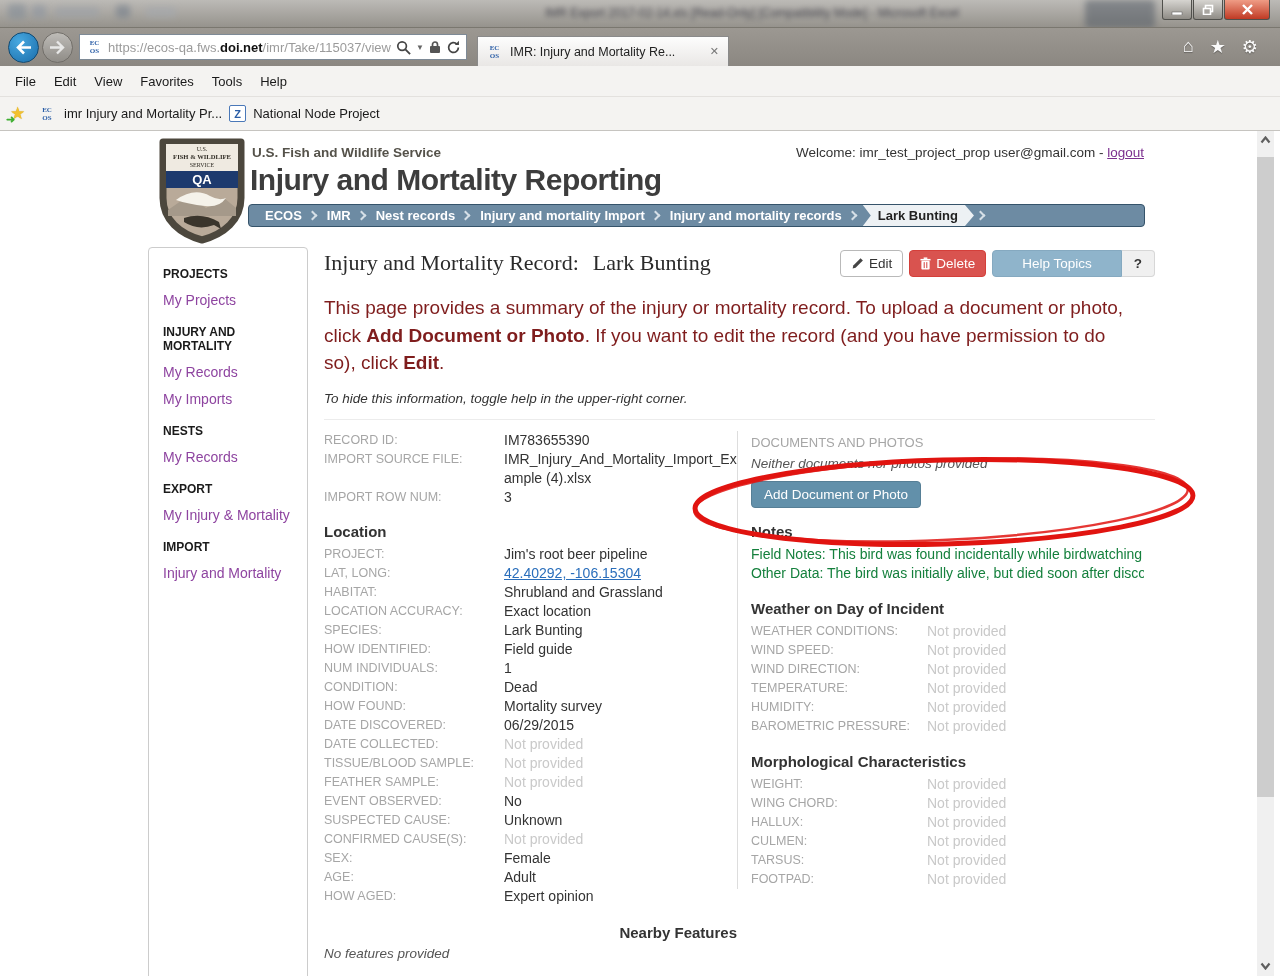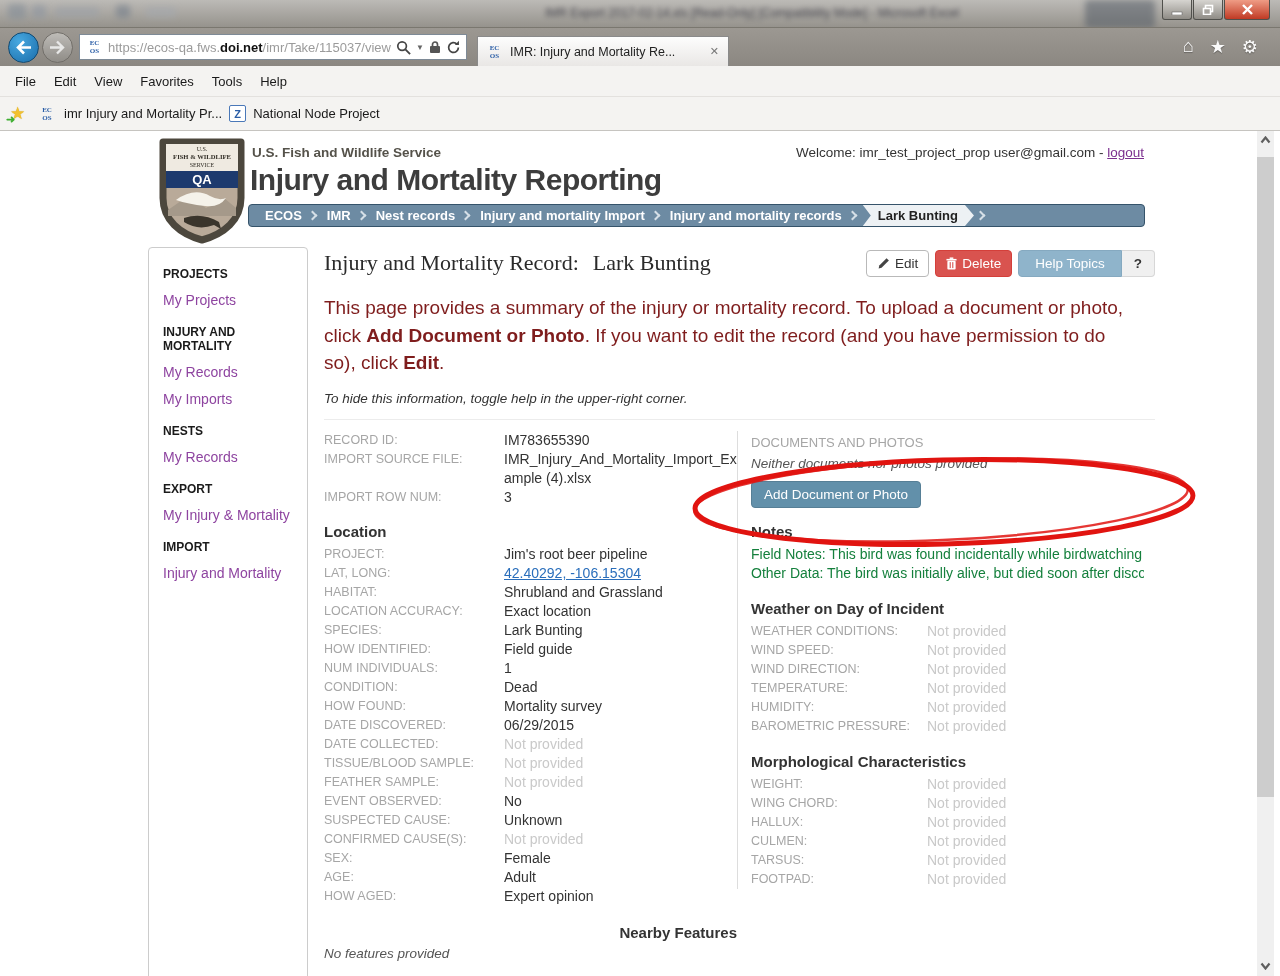--- a/index.html
+++ b/index.html
@@ -70,21 +70,21 @@
 
   
   .main { flex:1; margin-left:16px; }
   .titlerow { display:flex; align-items:flex-start; margin-top:3px; }
   .rec-title { font-family:"Liberation Serif", serif; font-size:22px; color:#2b2b2b; }
   .rec-title .sp { margin-left:14px; }
   .btns { margin-left:auto; display:flex; align-items:center; }
   .btn { font-size:13.5px; border-radius:4px; padding:5px 10px; display:inline-flex; align-items:center; gap:5px; cursor:pointer; }
   .btn-edit { background:#fff; border:1px solid #b9b9b9; color:#333; }
   .btn-delete { background:#d9534f; border:1px solid #d43f3a; color:#fff; margin-left:6px; }
-  .btn-help { background:#8fb4cb; border:1px solid #85a9c0; color:#fff; border-radius:4px 0 0 4px; margin-left:6px; padding:5px 16px; }
+  .btn-help { background:#8fb4cb; border:1px solid #85a9c0; color:#fff; border-radius:4px 0 0 4px; margin-left:6px; padding:5px 29px; }
   .btn-q { background:#f0f0f0; border:1px solid #d7d7d7; border-left:none; color:#333; border-radius:0 4px 4px 0; font-weight:bold; padding:5px 12px; }
 
   .intro { font-size:19px; color:#7f1d1d; line-height:1.45; margin-top:17px; max-width:815px; }
   .hint { font-size:13.5px; font-style:italic; color:#333; margin-top:14px; }
   .hr { border-top:1px solid #ececec; margin-top:13px; }
 
   .details { display:flex; align-items:flex-start; margin-top:11px; }
   .col-left { flex:0 0 413px; }
   .col-right { flex:1; border-left:1px solid #ddd; padding-left:13px; max-width:407px; min-width:0; }
 

